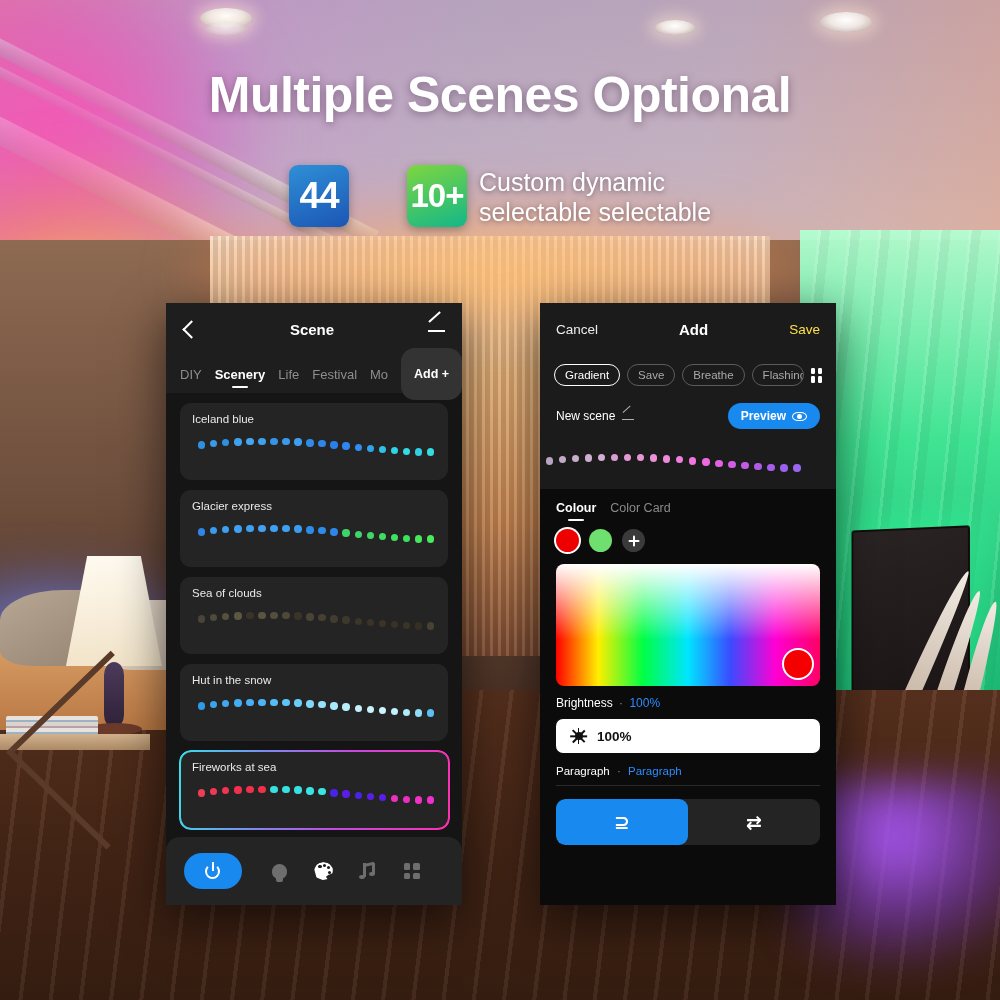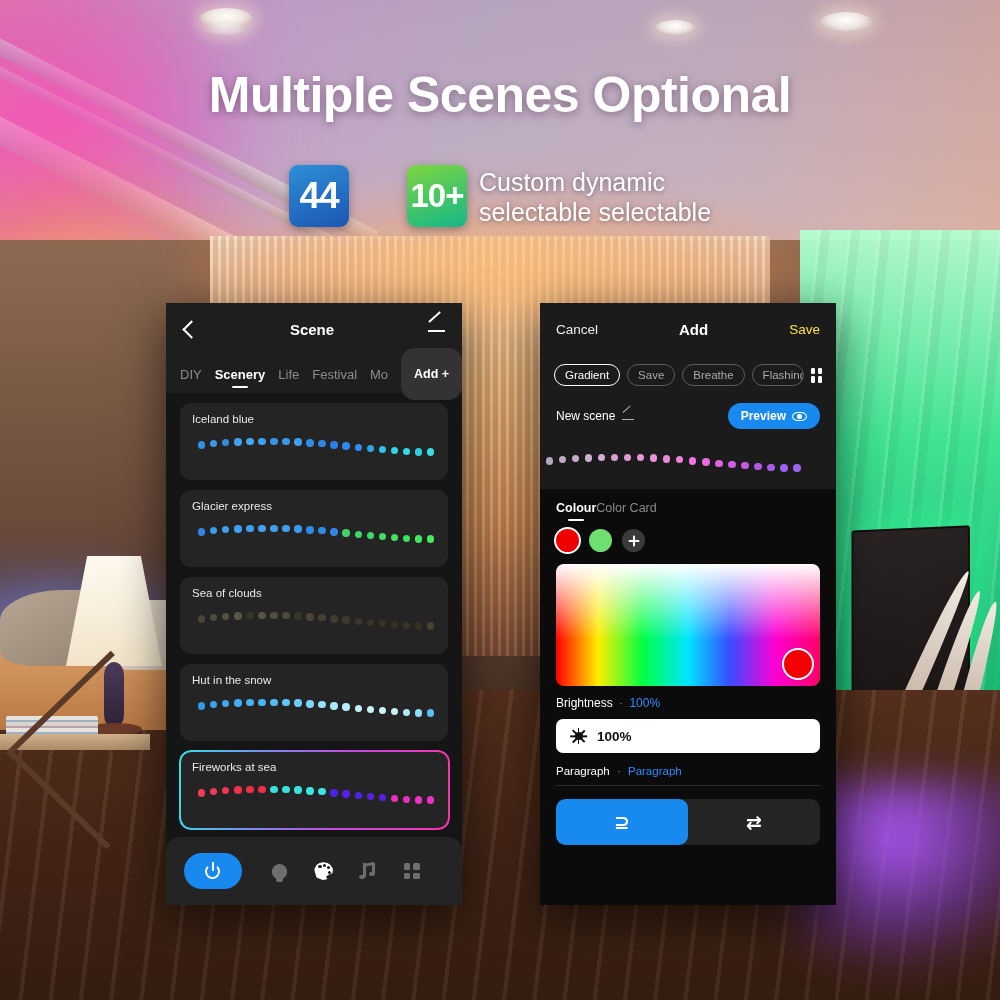--- a/index.html
+++ b/index.html
@@ -306,21 +306,21 @@
     margin-left:auto; background:#1789ef; color:#fff; font-size:12px; font-weight:bold;
     padding:6px 13px; border-radius:14px; display:flex; align-items:center; gap:6px;
   }
   .eye { width:15px; height:9px; border:1.6px solid #fff; border-radius:50%/60%; position:relative; }
   .eye:after { content:""; position:absolute; left:4.2px; top:1.6px; width:4.6px; height:4.6px;
     border-radius:50%; background:#fff; }
 
   .rp-previewStrip { height:52px; background:#1b1b1b; position:relative; }
 
   .rp-body { background:#0b0b0b; padding:12px 16px 0; }
-  .rp-tabs { display:flex; align-items:center; font-size:12.5px; }
+  .rp-tabs { display:flex; gap:14px; align-items:center; font-size:12.5px; }
   .rp-tab { color:#8a8a8a; position:relative; }
   .rp-tab.active { color:#fff; font-weight:bold; }
   .rp-tab.active:after { content:""; position:absolute; left:50%; transform:translateX(-50%);
     bottom:-6px; width:16px; height:2px; background:#fff; border-radius:2px; }
 
   .swatchRow { display:flex; gap:10px; align-items:center; margin-top:14px; }
   .swatch { width:23px; height:23px; border-radius:50%; }
   .swatch.sel { box-shadow: 0 0 0 2px #fff; }
   .swatchAdd {
     width:23px; height:23px; border-radius:50%; background:#3a3a3a; position:relative;

